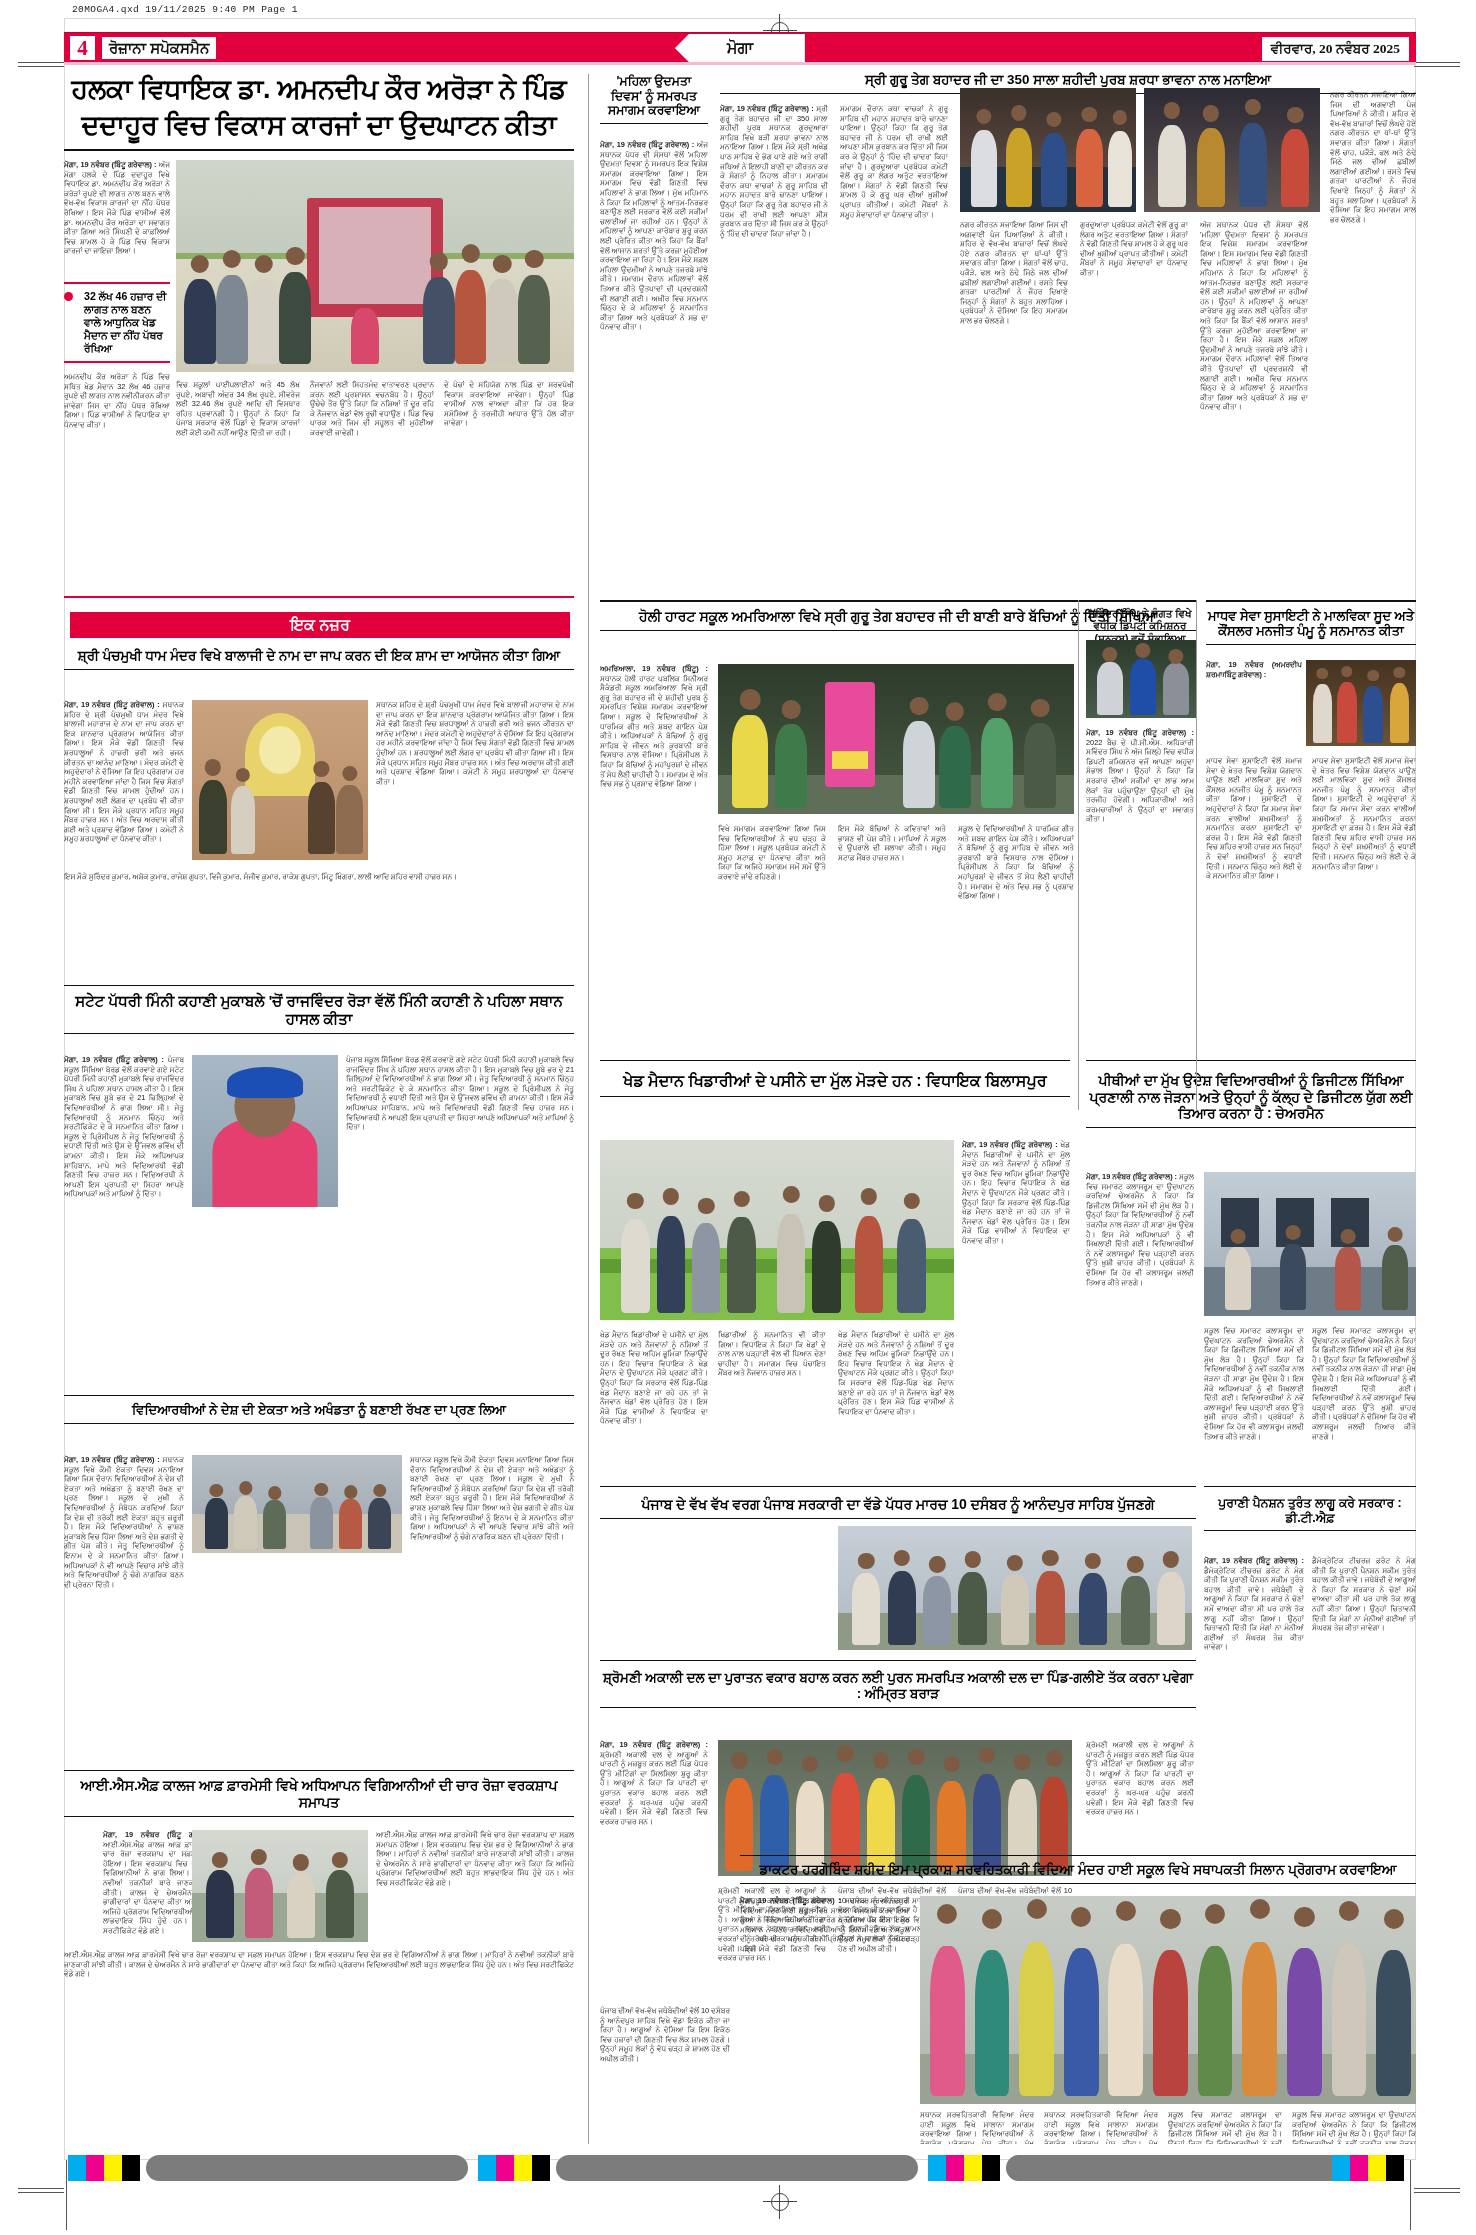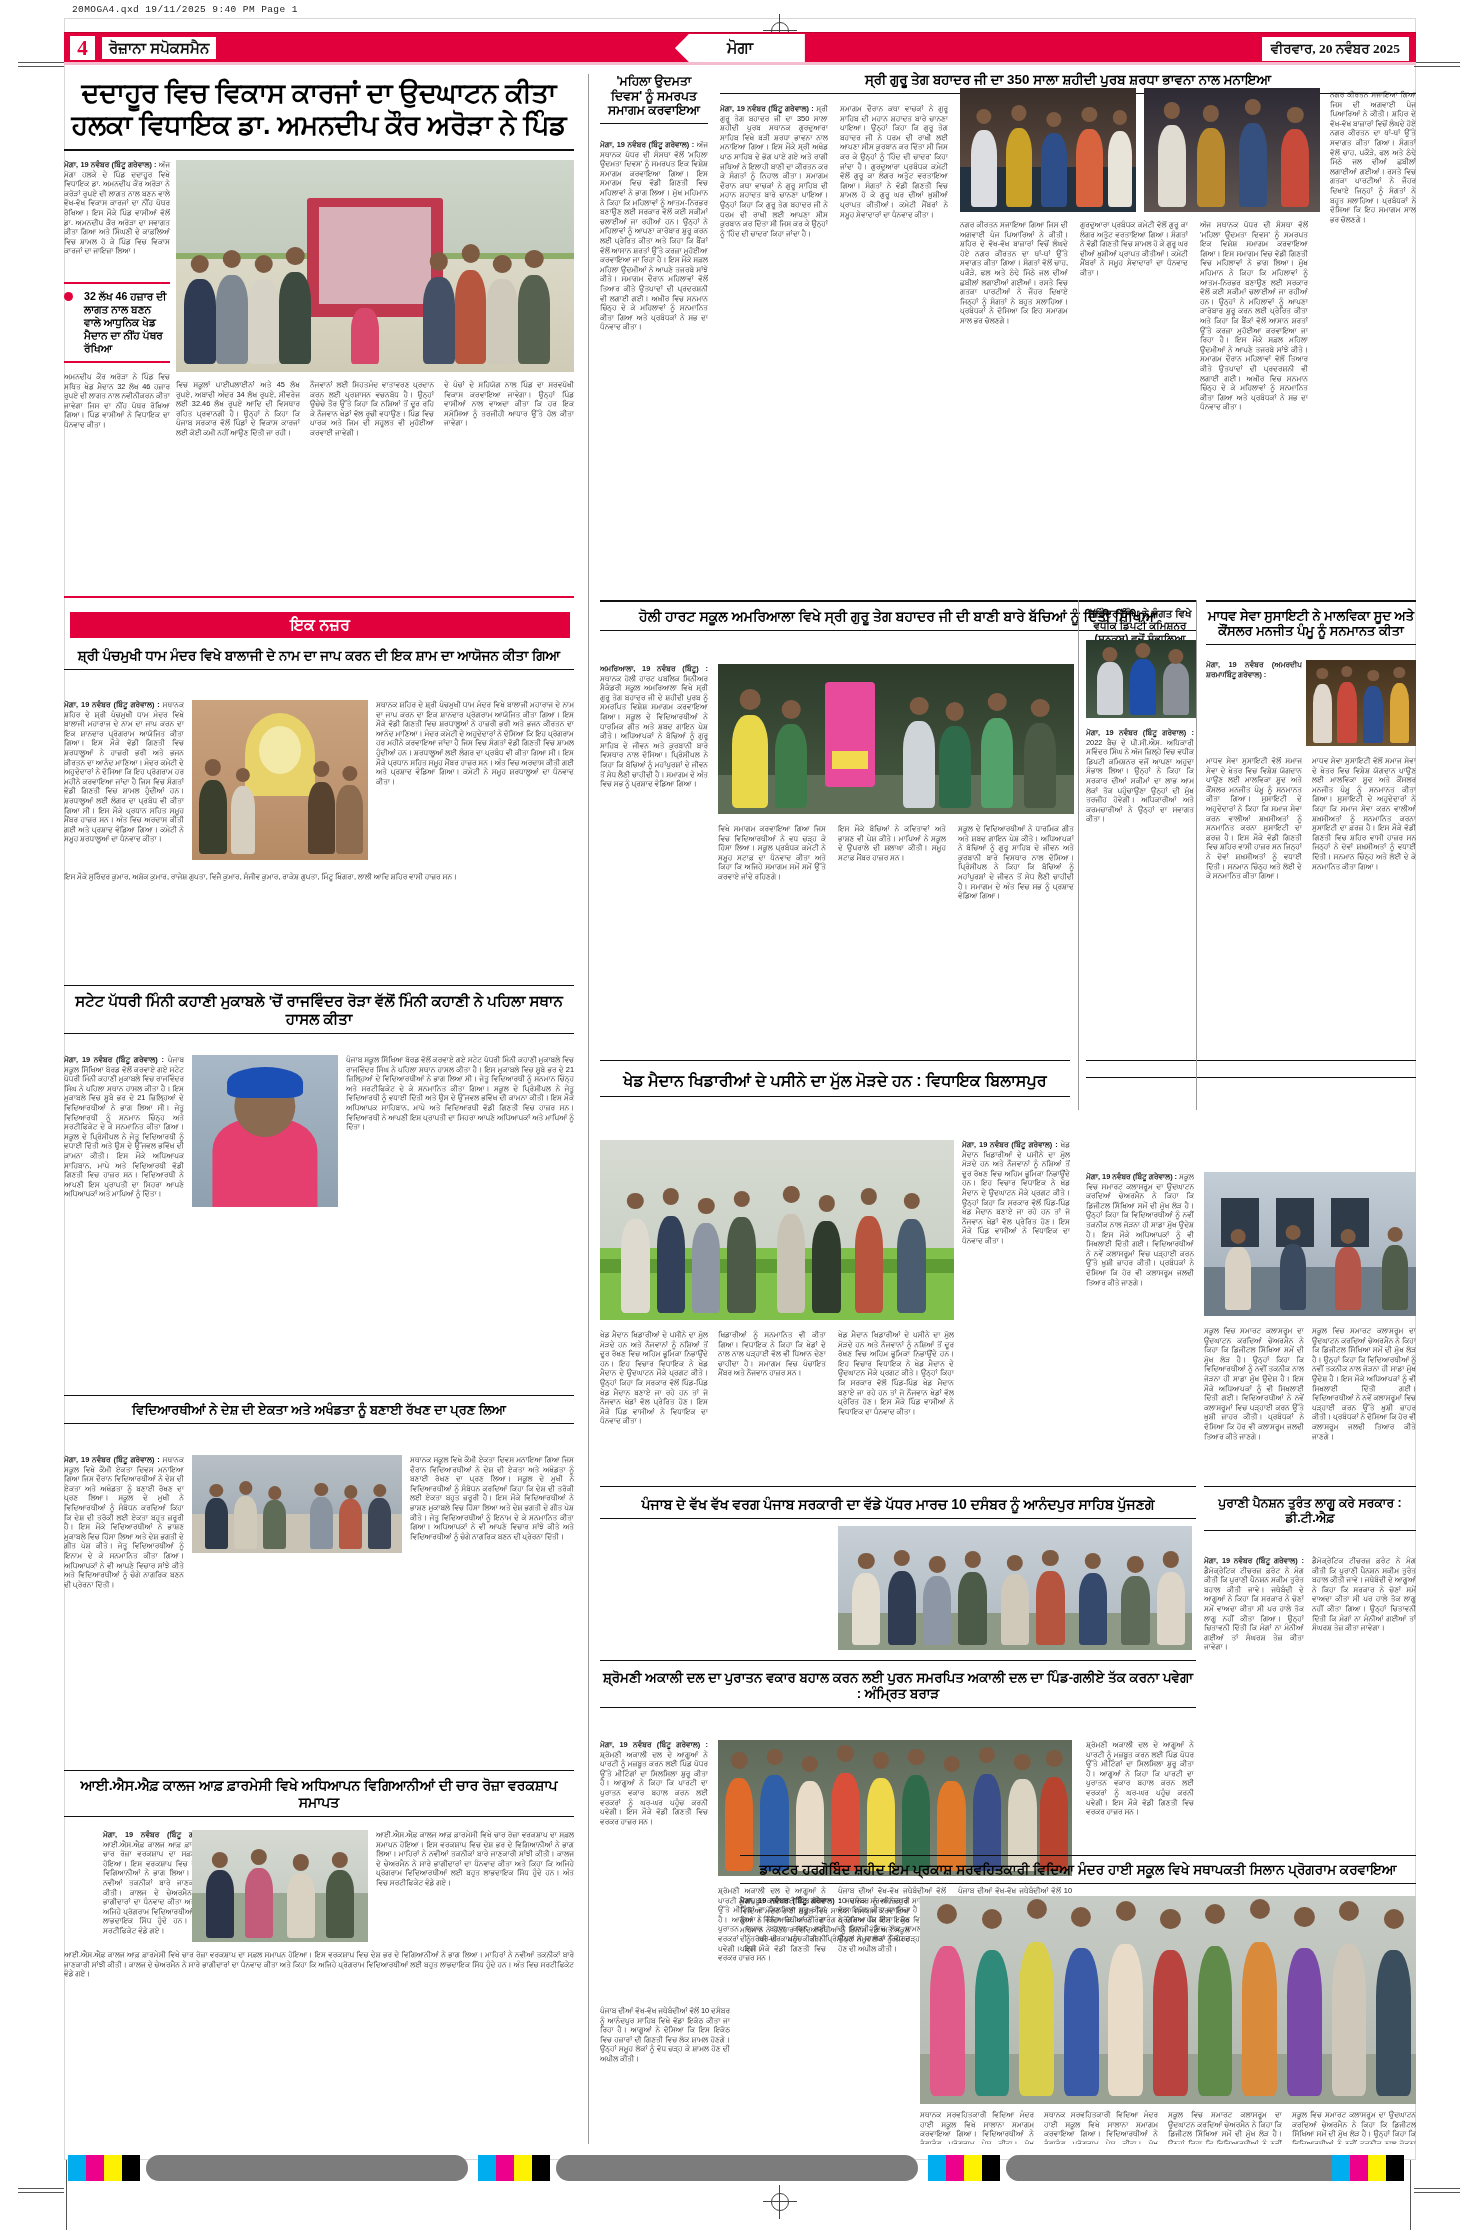--- a/index.html
+++ b/index.html
@@ -106,22 +106,22 @@
 
   <div class="masthead">
     <div class="mh-pagenum">4</div>
     <div class="mh-title">ਰੋਜ਼ਾਨਾ ਸਪੋਕਸਮੈਨ</div>
     <div class="mh-center">ਮੋਗਾ</div>
     <div class="mh-date">ਵੀਰਵਾਰ, 20 ਨਵੰਬਰ 2025</div>
   </div>
   <div class="mh-shadow"></div>
 
   <div style="position:absolute;left:64px;top:74px;width:510px;">
+    <div class="hl" style="font-size:27px;letter-spacing:-0.2px;">ਹਲਕਾ ਵਿਧਾਇਕ ਡਾ. ਅਮਨਦੀਪ ਕੌਰ ਅਰੋੜਾ ਨੇ ਪਿੰਡ</div>
     <div class="hl" style="font-size:27px;margin-top:4px;letter-spacing:-0.2px;">ਦਦਾਹੂਰ ਵਿਚ ਵਿਕਾਸ ਕਾਰਜਾਂ ਦਾ ਉਦਘਾਟਨ ਕੀਤਾ</div>
-    <div class="hl" style="font-size:27px;letter-spacing:-0.2px;">ਹਲਕਾ ਵਿਧਾਇਕ ਡਾ. ਅਮਨਦੀਪ ਕੌਰ ਅਰੋੜਾ ਨੇ ਪਿੰਡ</div>
     <div class="rule2" style="margin-top:7px;"></div>
   </div>
 
   <div class="col-txt" style="position:absolute;left:64px;top:160px;width:106px;">
     <span class="dateline">ਮੋਗਾ, 19 ਨਵੰਬਰ  (ਬਿੰਟੂ ਗਰੇਵਾਲ) :</span>
     <span>ਅੱਜ ਮੋਗਾ ਹਲਕੇ ਦੇ ਪਿੰਡ ਦਦਾਹੂਰ ਵਿਖੇ ਵਿਧਾਇਕ ਡਾ. ਅਮਨਦੀਪ ਕੌਰ ਅਰੋੜਾ ਨੇ ਕਰੋੜਾਂ ਰੁਪਏ ਦੀ ਲਾਗਤ ਨਾਲ ਬਣਨ ਵਾਲੇ ਵੱਖ-ਵੱਖ ਵਿਕਾਸ ਕਾਰਜਾਂ ਦਾ ਨੀਂਹ ਪੱਥਰ ਰੱਖਿਆ। ਇਸ ਮੌਕੇ ਪਿੰਡ ਵਾਸੀਆਂ ਵੱਲੋਂ ਡਾ. ਅਮਨਦੀਪ ਕੌਰ ਅਰੋੜਾ ਦਾ ਸਵਾਗਤ ਕੀਤਾ ਗਿਆ ਅਤੇ ਸਿੰਘਣੀ ਦੇ ਕਾਫ਼ਲਿਆਂ ਵਿਚ ਸ਼ਾਮਲ ਹੋ ਕੇ ਪਿੰਡ ਵਿਚ ਵਿਕਾਸ ਕਾਰਜਾਂ ਦਾ ਜਾਇਜ਼ਾ ਲਿਆ।</span>
   </div>
 
   <div style="position:absolute;left:64px;top:282px;width:106px;">
     <div style="width:100%;height:2px;background:#e2003c;"></div>
@@ -416,20 +416,21 @@
   </div>
   <div class="col-txt" style="position:absolute;left:718px;top:1330px;width:108px;height:150px;overflow:hidden;">
     <span>ਖਿਡਾਰੀਆਂ ਨੂੰ ਸਨਮਾਨਿਤ ਵੀ ਕੀਤਾ ਗਿਆ। ਵਿਧਾਇਕ ਨੇ ਕਿਹਾ ਕਿ ਖੇਡਾਂ ਦੇ ਨਾਲ ਨਾਲ ਪੜ੍ਹਾਈ ਵੱਲ ਵੀ ਧਿਆਨ ਦੇਣਾ ਚਾਹੀਦਾ ਹੈ। ਸਮਾਗਮ ਵਿਚ ਪੰਚਾਇਤ ਮੈਂਬਰ ਅਤੇ ਨੌਜਵਾਨ ਹਾਜ਼ਰ ਸਨ।</span>
   </div>
   <div class="col-txt" style="position:absolute;left:838px;top:1330px;width:116px;height:150px;overflow:hidden;">
     <span>ਖੇਡ ਮੈਦਾਨ ਖਿਡਾਰੀਆਂ ਦੇ ਪਸੀਨੇ ਦਾ ਮੁੱਲ ਮੋੜਦੇ ਹਨ ਅਤੇ ਨੌਜਵਾਨਾਂ ਨੂੰ ਨਸ਼ਿਆਂ ਤੋਂ ਦੂਰ ਰੱਖਣ ਵਿਚ ਅਹਿਮ ਭੂਮਿਕਾ ਨਿਭਾਉਂਦੇ ਹਨ। ਇਹ ਵਿਚਾਰ ਵਿਧਾਇਕ ਨੇ ਖੇਡ ਮੈਦਾਨ ਦੇ ਉਦਘਾਟਨ ਮੌਕੇ ਪ੍ਰਗਟ ਕੀਤੇ। ਉਨ੍ਹਾਂ ਕਿਹਾ ਕਿ ਸਰਕਾਰ ਵੱਲੋਂ ਪਿੰਡ-ਪਿੰਡ ਖੇਡ ਮੈਦਾਨ ਬਣਾਏ ਜਾ ਰਹੇ ਹਨ ਤਾਂ ਜੋ ਨੌਜਵਾਨ ਖੇਡਾਂ ਵੱਲ ਪ੍ਰੇਰਿਤ ਹੋਣ। ਇਸ ਮੌਕੇ ਪਿੰਡ ਵਾਸੀਆਂ ਨੇ ਵਿਧਾਇਕ ਦਾ ਧੰਨਵਾਦ ਕੀਤਾ।</span>
   </div>
 
   <div style="position:absolute;left:1086px;top:1060px;width:330px;height:1px;background:#111;"></div>
   <div style="position:absolute;left:1086px;top:1072px;width:330px;">
+    <div class="hl" style="font-size:14px;">ਪੀਥੀਆਂ ਦਾ ਮੁੱਖ ਉਦੇਸ਼ ਵਿਦਿਆਰਥੀਆਂ ਨੂੰ ਡਿਜੀਟਲ ਸਿੱਖਿਆ ਪ੍ਰਣਾਲੀ ਨਾਲ ਜੋੜਨਾ ਅਤੇ ਉਨ੍ਹਾਂ ਨੂੰ ਕੱਲ੍ਹ ਦੇ ਡਿਜੀਟਲ ਯੁੱਗ ਲਈ ਤਿਆਰ ਕਰਨਾ ਹੈ : ਚੇਅਰਮੈਨ</div>
     <div class="rule" style="margin-top:5px;"></div>
   </div>
   <div class="col-txt" style="position:absolute;left:1086px;top:1172px;width:108px;height:300px;overflow:hidden;">
     <span class="dateline">ਮੋਗਾ, 19 ਨਵੰਬਰ  (ਬਿੰਟੂ ਗਰੇਵਾਲ) :</span>
     <span>ਸਕੂਲ ਵਿਚ ਸਮਾਰਟ ਕਲਾਸਰੂਮ ਦਾ ਉਦਘਾਟਨ ਕਰਦਿਆਂ ਚੇਅਰਮੈਨ ਨੇ ਕਿਹਾ ਕਿ ਡਿਜੀਟਲ ਸਿੱਖਿਆ ਸਮੇਂ ਦੀ ਮੁੱਖ ਲੋੜ ਹੈ। ਉਨ੍ਹਾਂ ਕਿਹਾ ਕਿ ਵਿਦਿਆਰਥੀਆਂ ਨੂੰ ਨਵੀਂ ਤਕਨੀਕ ਨਾਲ ਜੋੜਨਾ ਹੀ ਸਾਡਾ ਮੁੱਖ ਉਦੇਸ਼ ਹੈ। ਇਸ ਮੌਕੇ ਅਧਿਆਪਕਾਂ ਨੂੰ ਵੀ ਸਿਖਲਾਈ ਦਿੱਤੀ ਗਈ। ਵਿਦਿਆਰਥੀਆਂ ਨੇ ਨਵੇਂ ਕਲਾਸਰੂਮਾਂ ਵਿਚ ਪੜ੍ਹਾਈ ਕਰਨ ਉੱਤੇ ਖ਼ੁਸ਼ੀ ਜ਼ਾਹਰ ਕੀਤੀ। ਪ੍ਰਬੰਧਕਾਂ ਨੇ ਦੱਸਿਆ ਕਿ ਹੋਰ ਵੀ ਕਲਾਸਰੂਮ ਜਲਦੀ ਤਿਆਰ ਕੀਤੇ ਜਾਣਗੇ।</span>
   </div>
   <div class="photo" style="left:1204px;top:1172px;width:212px;height:144px;">
     <div style="position:absolute;inset:0;background:linear-gradient(#c3cdd6,#9eaab6);"></div>
     <div style="position:absolute;left:0;bottom:0;width:100%;height:34%;background:#6e7c88;"></div>
     <div style="position:absolute;left:8%;top:18%;width:18%;height:34%;background:#2f3b49;"></div>

